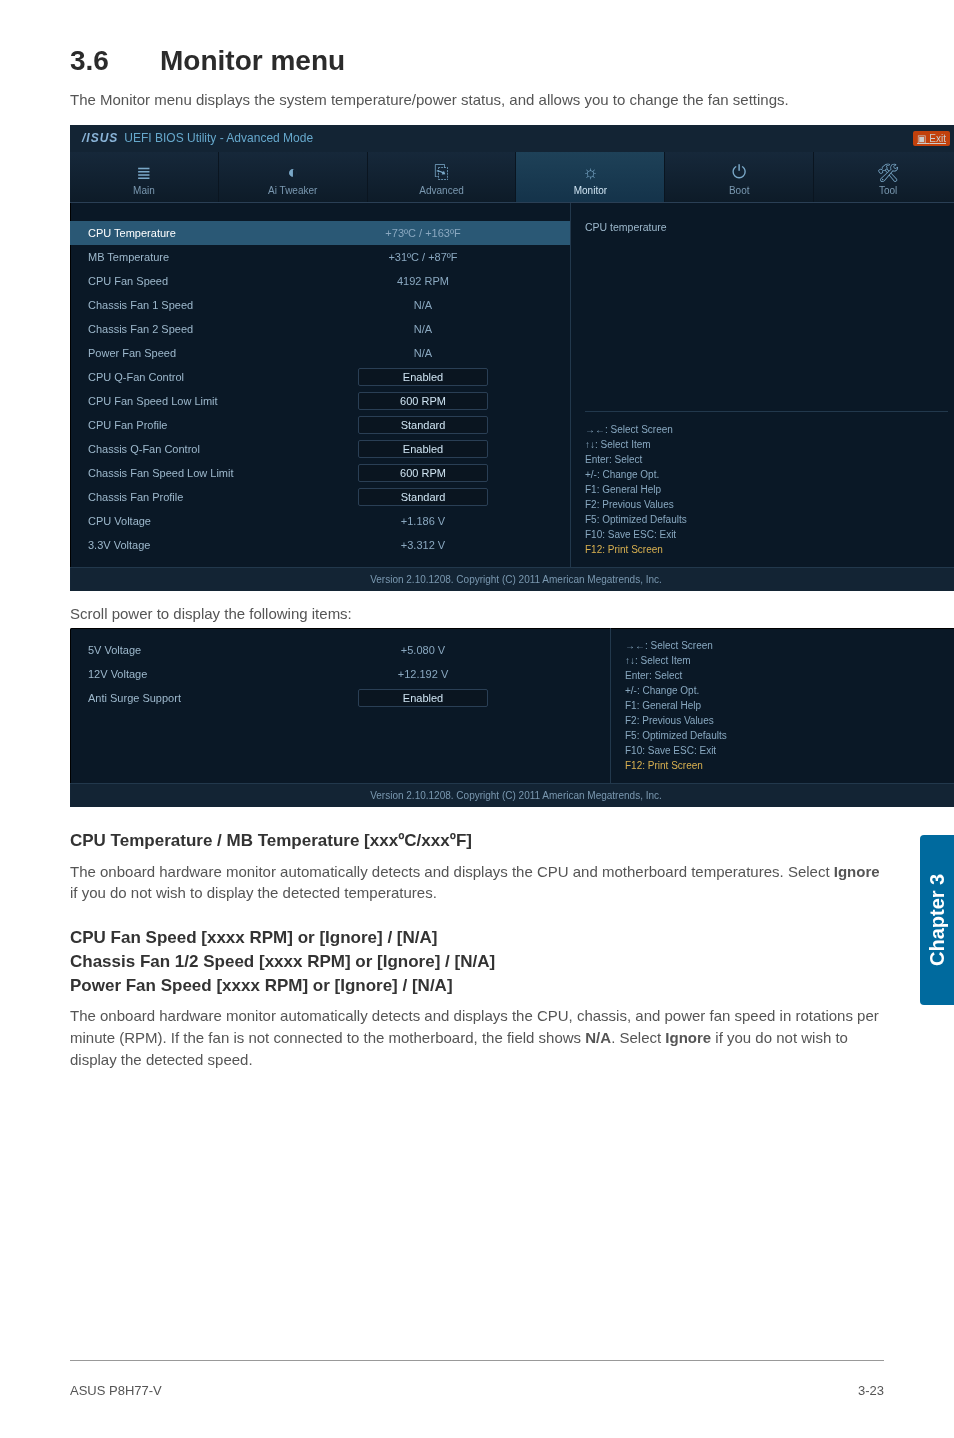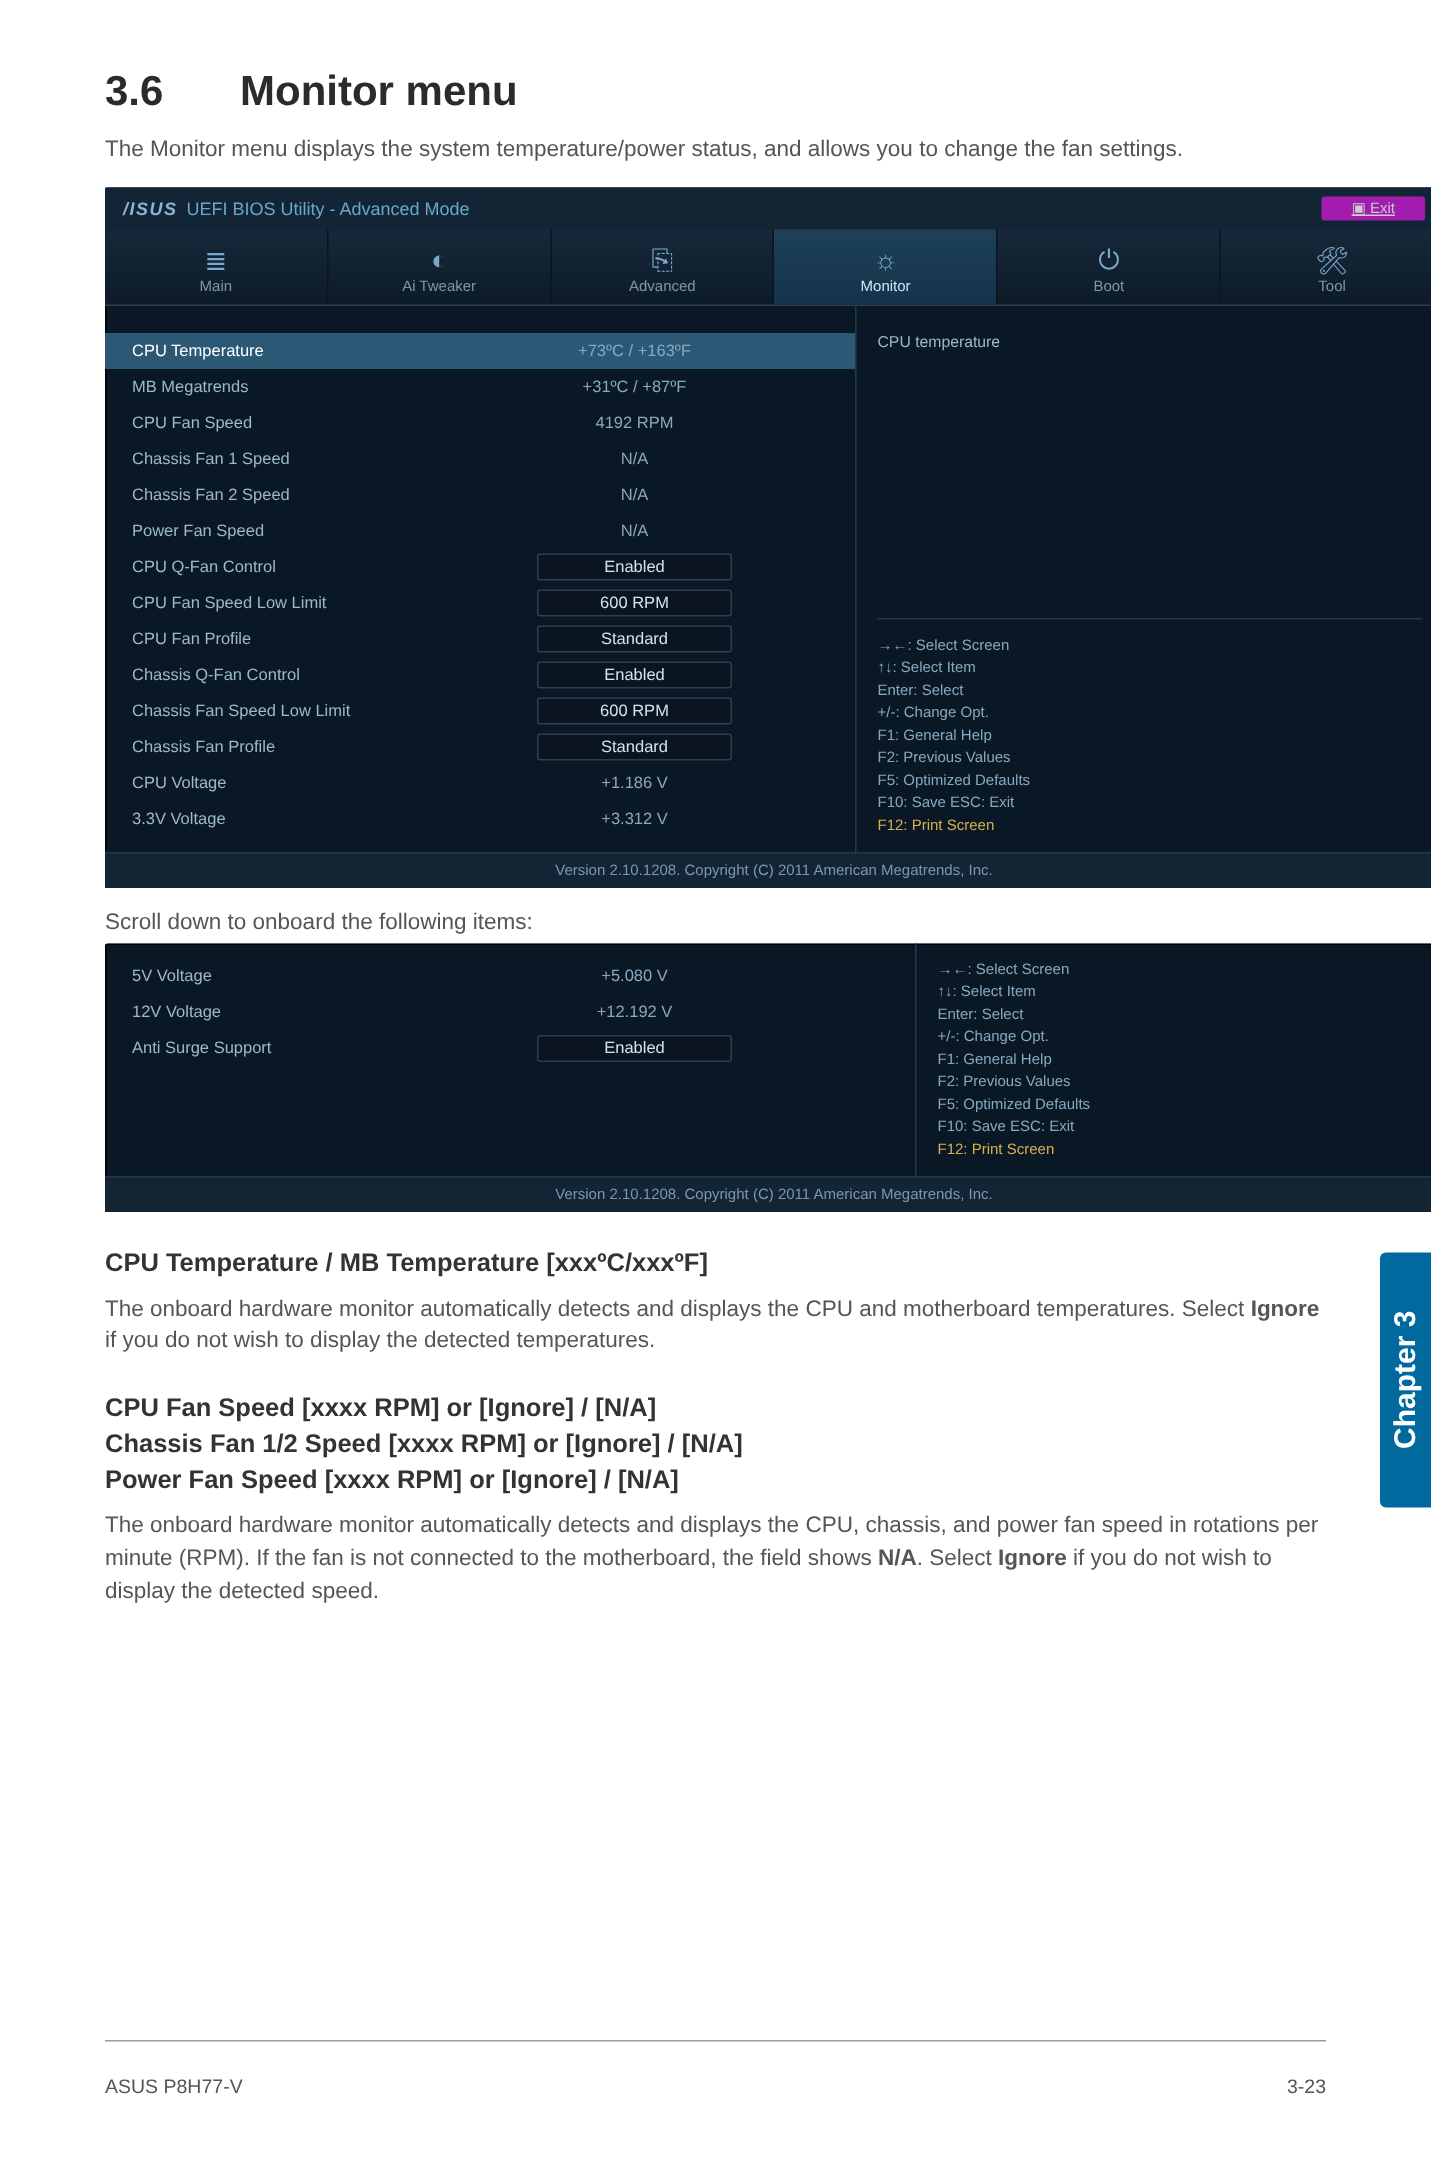--- a/index.html
+++ b/index.html
@@ -54,23 +54,23 @@
     align-items: center;
     padding: 6px 12px;
     background: #132434;
     color: #8ab4d8;
     font-size: 12px;
   }
   .bios-titlebar .brand { color: #8ab4d8; font-weight: bold; letter-spacing:1px; font-style: italic;}
   .bios-titlebar .util { color: #66a8cc; margin-left: 6px; }
   .bios-titlebar .exit {
     margin-left: auto;
-    background: #a21caf;
+    background: #c2410c;
     color: #ccc;
-    padding: 2px 20px;
+    padding: 2px 4px;
     border-radius: 2px;
     font-size: 10px;
     text-decoration: underline;
   }
   .bios-tabs {
     display: flex;
     background: linear-gradient(#16283a, #0d1b28);
     border-bottom: 1px solid #2a3f55;
   }
   .bios-tab {
@@ -196,21 +196,21 @@
     <div class="bios-tab"><span class="ticon">⏻</span><span class="tlabel">Boot</span></div>
     <div class="bios-tab"><span class="ticon">🛠</span><span class="tlabel">Tool</span></div>
   </div>
   <div class="bios-body">
     <div class="bios-left">
       <div class="bios-row sel">
           <span class="label">CPU Temperature</span>
           <span class="value">+73ºC / +163ºF</span>
         </div>
       <div class="bios-row">
-          <span class="label">MB Megatrends</span>
+          <span class="label">MB Temperature</span>
           <span class="value">+31ºC / +87ºF</span>
         </div>
       <div class="bios-row">
           <span class="label">CPU Fan Speed</span>
           <span class="value">4192 RPM</span>
         </div>
       <div class="bios-row">
           <span class="label">Chassis Fan 1 Speed</span>
           <span class="value">N/A</span>
         </div>
@@ -266,21 +266,21 @@
         <div>F2: Previous Values</div>
         <div>F5: Optimized Defaults</div>
         <div>F10: Save   ESC: Exit</div>
         <div class="gold">F12: Print Screen</div>
       </div>
     </div>
   </div>
   <div class="bios-footer">Version 2.10.1208.  Copyright (C) 2011 American Megatrends, Inc.</div>
 </div>
 
-<p class="small">Scroll down to onboard the following items:</p>
+<p class="small">Scroll power to display the following items:</p>
 
 <div class="bios small">
   <div class="bios-body">
     <div class="bios-left">
       <div class="bios-row">
           <span class="label">5V Voltage</span>
           <span class="value">+5.080 V</span>
         </div>
       <div class="bios-row">
           <span class="label">12V Voltage</span>

